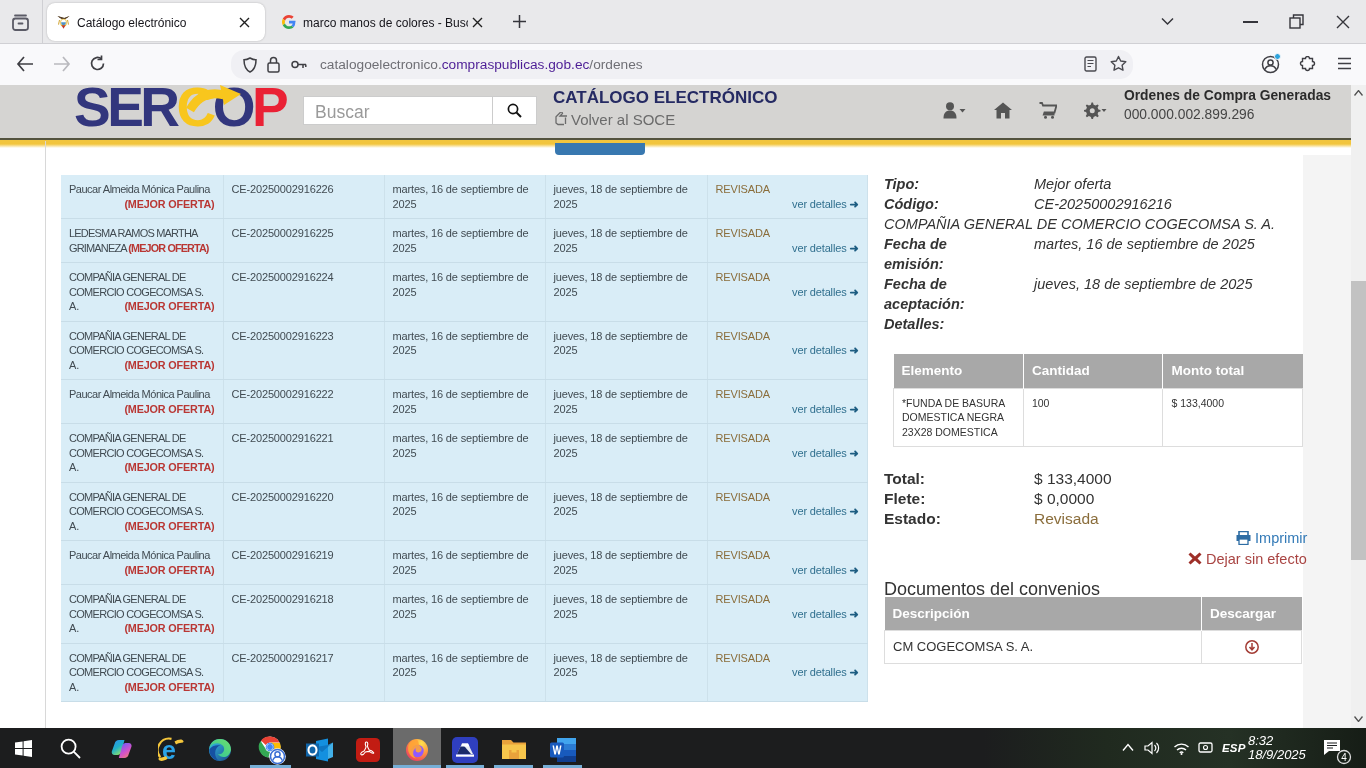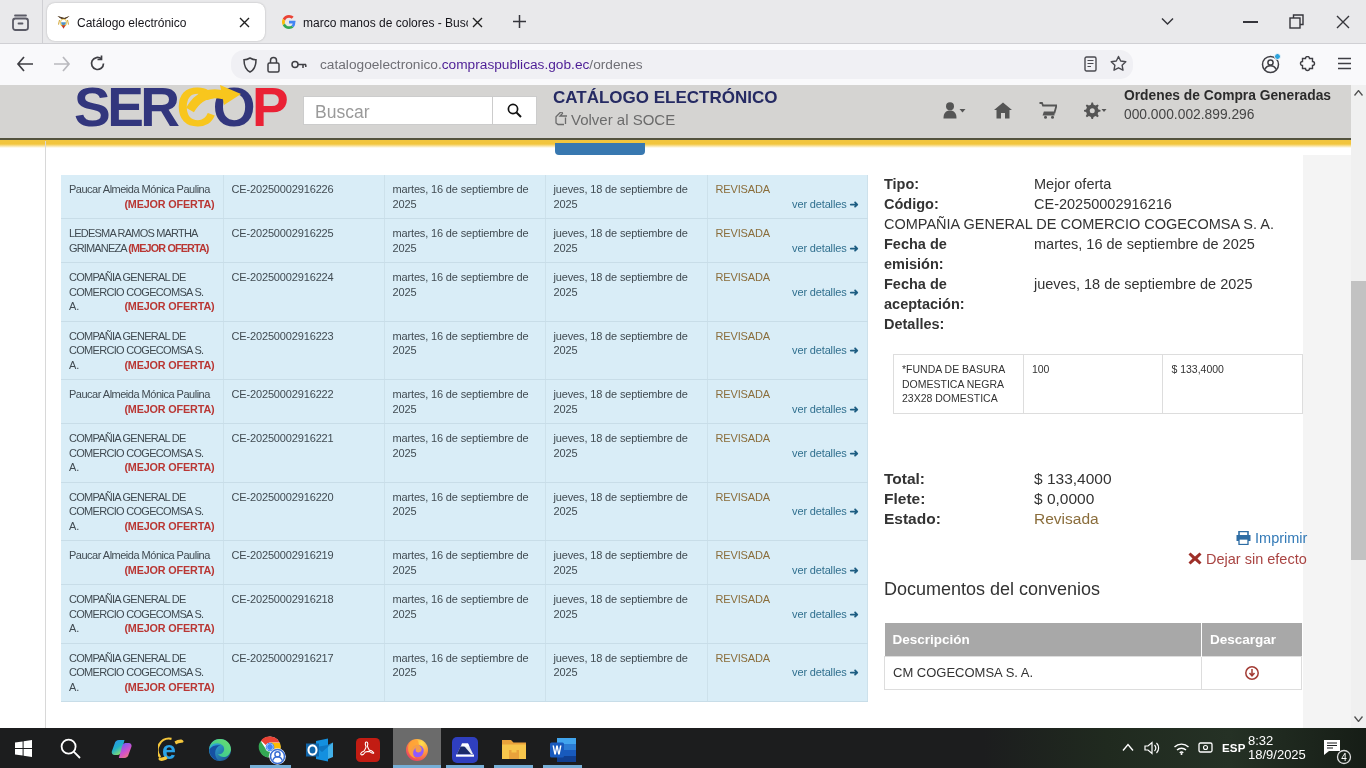--- a/index.html
+++ b/index.html
@@ -23,34 +23,34 @@
   table.maintbl td { background:#d9edf7; color:#414b52; vertical-align:top; padding:7px 8px; line-height:14.5px; letter-spacing:-0.15px; border-bottom:1px solid #c8dde8; border-right:1px solid #cde1eb; overflow:hidden; }
   .nw { display:block; white-space:nowrap; }
   .w1{letter-spacing:-0.5px} .w2{letter-spacing:-0.8px} .w3{letter-spacing:-0.75px} .w4{letter-spacing:-0.7px} .w5{letter-spacing:-0.85px}
   .mo { color:#b93734; font-weight:bold; font-size:10.8px; }
   .mor { display:block; text-align:right; white-space:nowrap; }
   .rev { color:#8a6d3b; display:block; white-space:nowrap; }
   .vd { display:block; text-align:right; color:#31708f; white-space:nowrap; }
   .vd .arr { color:#1d5d82; font-weight:bold; }
   
   #panel { position:absolute; left:884px; top:174px; width:420px; font-size:14.5px; color:#333; }
-  .prow { display:flex; line-height:20px; }
+  .prow { display:flex; line-height:20px;font-style:italic; }
   .prow b { width:150px; flex:none; }
   .dettbl { position:absolute; left:893px; top:354px; width:410px; border-collapse:collapse; font-size:10.5px; color:#333; }
   .dettbl th { background:#a8a8a8; color:#fff; font-size:13.5px; text-align:left; padding:0 8px; height:34px; border-right:1px solid #fff; }
   .dettbl td { padding:7px 8px; vertical-align:top; line-height:14.5px; border:1px solid #ddd; background:#fff; }
   .dochead { position:absolute; left:884px; top:579px; font-size:18px; color:#333; }
-  .doctbl { position:absolute; left:884px; top:623px; width:418px; border-collapse:collapse; font-size:13px; color:#333; }
+  .doctbl { position:absolute; left:884px; top:597px; width:418px; border-collapse:collapse; font-size:13px; color:#333; }
   .doctbl th { background:#a8a8a8; color:#fff; font-size:13.5px; text-align:left; padding:0 8px; height:33px; border-right:1px solid #fff; }
   .doctbl td { padding:0 8px; border:1px solid #ddd; height:33px; }
   #scrollbar { position:absolute; left:1351px; top:85px; width:15px; height:643px; background:#f0f0f0; }
   #thumb { position:absolute; left:1351px; top:281px; width:15px; height:279px; background:#c2c2c2; }
   #taskbar { position:absolute; left:0; top:728px; width:1366px; height:40px; background:linear-gradient(90deg,#1c1d1e 0%,#1c1d1e 72%,#202a1f 81%,#253125 90%,#161d16 100%); }
   .uline { position:absolute; height:3px; background:#76aed6; }
-  .tray { color:#fff; font-size:12px; }
+  .tray { color:#fff; font-size:12px;font-style:italic; }
 </style>
 </head>
 <body>
 
 <div id="tabbar"></div>
 <div id="navbar"></div>
 <div id="pageheader"></div>
 <div id="content"></div>
 <div id="yellowline"></div>
 <div id="vline"></div>
@@ -356,20 +356,25 @@
       <b>Detalles:</b>
     </div>
 </div>
 <table class="dettbl">
   <colgroup>
       <col style="width:130px">
       <col style="width:140px">
       <col style="width:140px">
     </colgroup>
   <tbody>
+      <tr>
+        <th>Elemento</th>
+        <th>Cantidad</th>
+        <th style="border-right:none">Monto total</th>
+      </tr>
   <tr>
         <td>
           <span class="nw">*FUNDA DE BASURA</span>
           <span class="nw">DOMESTICA NEGRA</span>
           <span class="nw">23X28 DOMESTICA</span>
         </td>
         <td>100</td>
         <td>$ 133,4000</td>
       </tr>
 </tbody>

